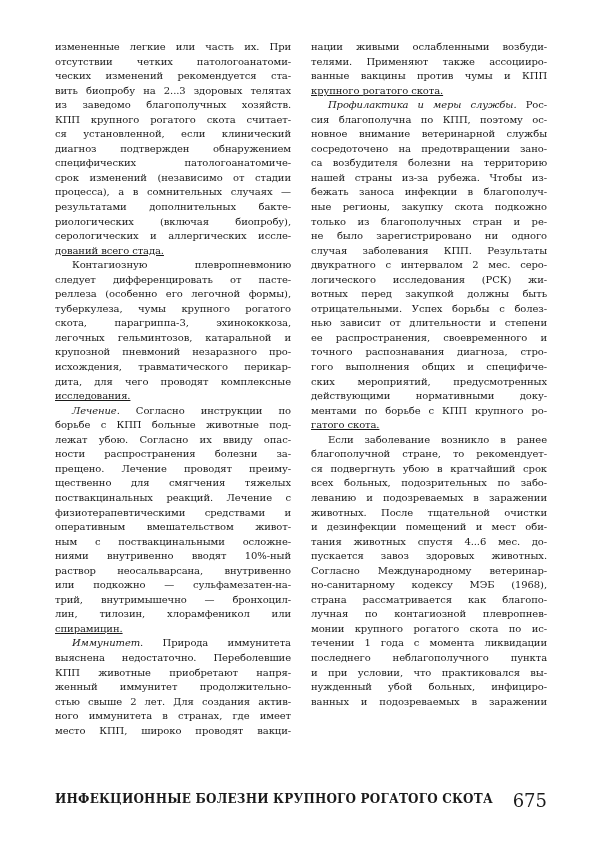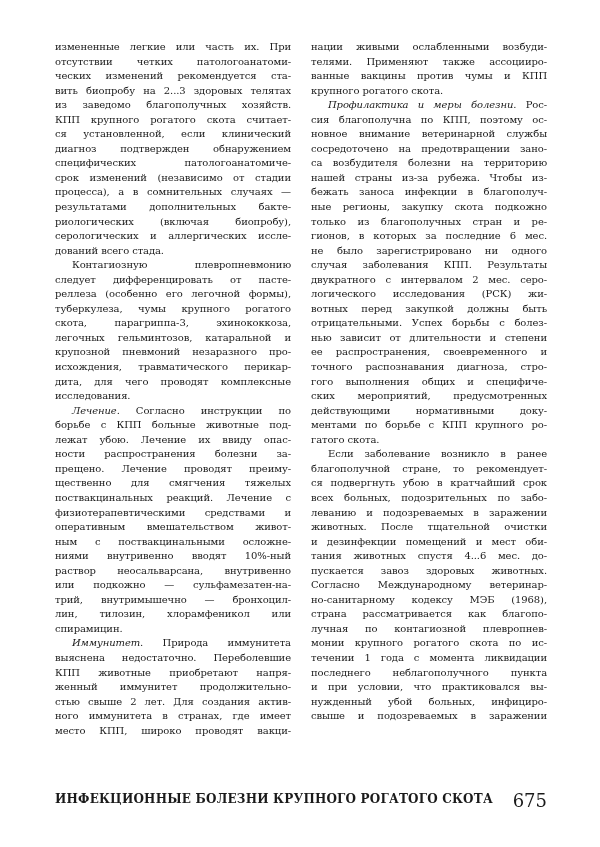--- a/index.html
+++ b/index.html
@@ -3,21 +3,21 @@
 <meta charset="utf-8">
 <style>
   html, body { margin: 0; padding: 0; background: #ffffff; }
   body { width: 600px; height: 847px; position: relative; overflow: hidden;
          font-family: "DejaVu Serif", "Liberation Serif", serif; color: #1a1a1a; }
   .col { position: absolute; top: 40px; width: 236px; font-size: 10px; line-height: 14.55px;
          text-align: justify; hyphens: manual; letter-spacing: -0.1px; }
   .col.left { left: 55px; }
   .col.right { left: 311px; }
   .col .line { display: block; text-align: justify; text-align-last: justify; white-space: nowrap; overflow: hidden; }
-  .col .line.last { text-align-last: left; }
+  .col .line.last { text-align-last: left; text-decoration: underline; }
   .col .line.first-indent { padding-left: 17px; }
   em { font-style: italic; }
   .footer { position: absolute; top: 790px; left: 55px; width: 492px; height: 16px; }
   .footer .running-head { position: absolute; left: 0; top: 2px; font-size: 12px; letter-spacing: 0.2px;
          font-family: "DejaVu Serif", "Liberation Serif", serif; font-weight: bold; text-transform: uppercase; }
   .footer .page-number { position: absolute; right: 0; top: 0; font-size: 18px; }
 </style>
 </head>
 <body>
 
@@ -42,21 +42,21 @@
   <span class="line">реллеза (особенно его легочной формы),</span>
   <span class="line">туберкулеза, чумы крупного рогатого</span>
   <span class="line">скота, парагриппа-3, эхинококкоза,</span>
   <span class="line">легочных гельминтозов, катаральной и</span>
   <span class="line">крупозной пневмоний незаразного про-</span>
   <span class="line">исхождения, травматического перикар-</span>
   <span class="line">дита, для чего проводят комплексные</span>
   <span class="line last">исследования.</span>
   <span class="line first-indent"><em>Лечение.</em> <span>Согласно инструкции по</span></span>
   <span class="line">борьбе с КПП больные животные под-</span>
-  <span class="line">лежат убою. Лечение их ввиду опас-</span>
+  <span class="line">лежат убою. Согласно их ввиду опас-</span>
   <span class="line">ности распространения болезни за-</span>
   <span class="line">прещено. Лечение проводят преиму-</span>
   <span class="line">щественно для смягчения тяжелых</span>
   <span class="line">поствакцинальных реакций. Лечение с</span>
   <span class="line">физиотерапевтическими средствами и</span>
   <span class="line">оперативным вмешательством живот-</span>
   <span class="line">ным с поствакцинальными осложне-</span>
   <span class="line">ниями внутривенно вводят 10%-ный</span>
   <span class="line">раствор неосальварсана, внутривенно</span>
   <span class="line">или подкожно — сульфамезатен-на-</span>
@@ -70,30 +70,29 @@
   <span class="line">стью свыше 2 лет. Для создания актив-</span>
   <span class="line">ного иммунитета в странах, где имеет</span>
   <span class="line">место КПП, широко проводят вакци-</span>
 </div>
 
 <div class="col right">
   <span class="line">нации живыми ослабленными возбуди-</span>
   <span class="line">телями. Применяют также ассоцииро-</span>
   <span class="line">ванные вакцины против чумы и КПП</span>
   <span class="line last">крупного рогатого скота.</span>
-  <span class="line first-indent"><em>Профилактика и меры болезни.</em> <span>Рос-</span></span>
+  <span class="line first-indent"><em>Профилактика и меры службы.</em> <span>Рос-</span></span>
   <span class="line">сия благополучна по КПП, поэтому ос-</span>
   <span class="line">новное внимание ветеринарной службы</span>
   <span class="line">сосредоточено на предотвращении зано-</span>
   <span class="line">са возбудителя болезни на территорию</span>
   <span class="line">нашей страны из-за рубежа. Чтобы из-</span>
   <span class="line">бежать заноса инфекции в благополуч-</span>
   <span class="line">ные регионы, закупку скота подкожно</span>
   <span class="line">только из благополучных стран и ре-</span>
-  <span class="line">гионов, в которых за последние 6 мес.</span>
   <span class="line">не было зарегистрировано ни одного</span>
   <span class="line">случая заболевания КПП. Результаты</span>
   <span class="line">двукратного с интервалом 2 мес. серо-</span>
   <span class="line">логического исследования (РСК) жи-</span>
   <span class="line">вотных перед закупкой должны быть</span>
   <span class="line">отрицательными. Успех борьбы с болез-</span>
   <span class="line">нью зависит от длительности и степени</span>
   <span class="line">ее распространения, своевременного и</span>
   <span class="line">точного распознавания диагноза, стро-</span>
   <span class="line">гого выполнения общих и специфиче-</span>
@@ -112,19 +111,19 @@
   <span class="line">пускается завоз здоровых животных.</span>
   <span class="line">Согласно Международному ветеринар-</span>
   <span class="line">но-санитарному кодексу МЭБ (1968),</span>
   <span class="line">страна рассматривается как благопо-</span>
   <span class="line">лучная по контагиозной плевропнев-</span>
   <span class="line">монии крупного рогатого скота по ис-</span>
   <span class="line">течении 1 года с момента ликвидации</span>
   <span class="line">последнего неблагополучного пункта</span>
   <span class="line">и при условии, что практиковался вы-</span>
   <span class="line">нужденный убой больных, инфициро-</span>
-  <span class="line">свыше и подозреваемых в заражении</span>
+  <span class="line">ванных и подозреваемых в заражении</span>
 </div>
 
 <div class="footer">
   <span class="running-head">ИНФЕКЦИОННЫЕ БОЛЕЗНИ КРУПНОГО РОГАТОГО СКОТА</span>
   <span class="page-number">675</span>
 </div>
 
 </body></html>

